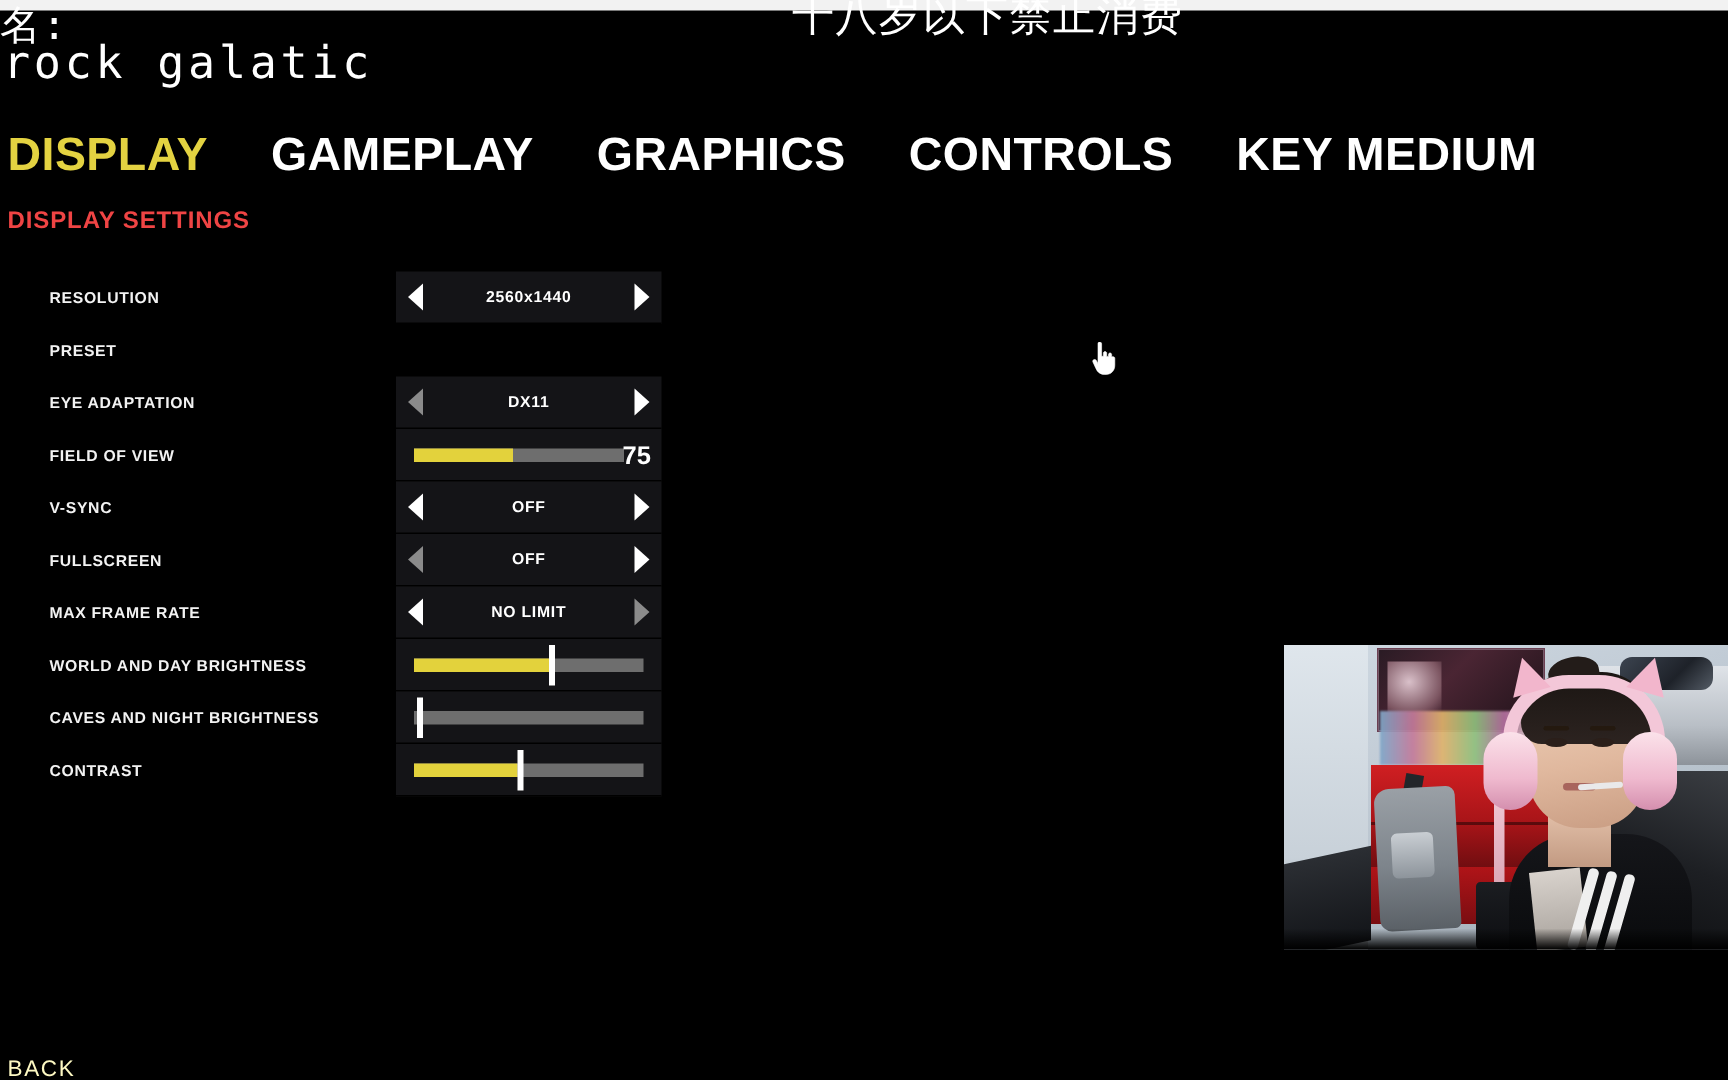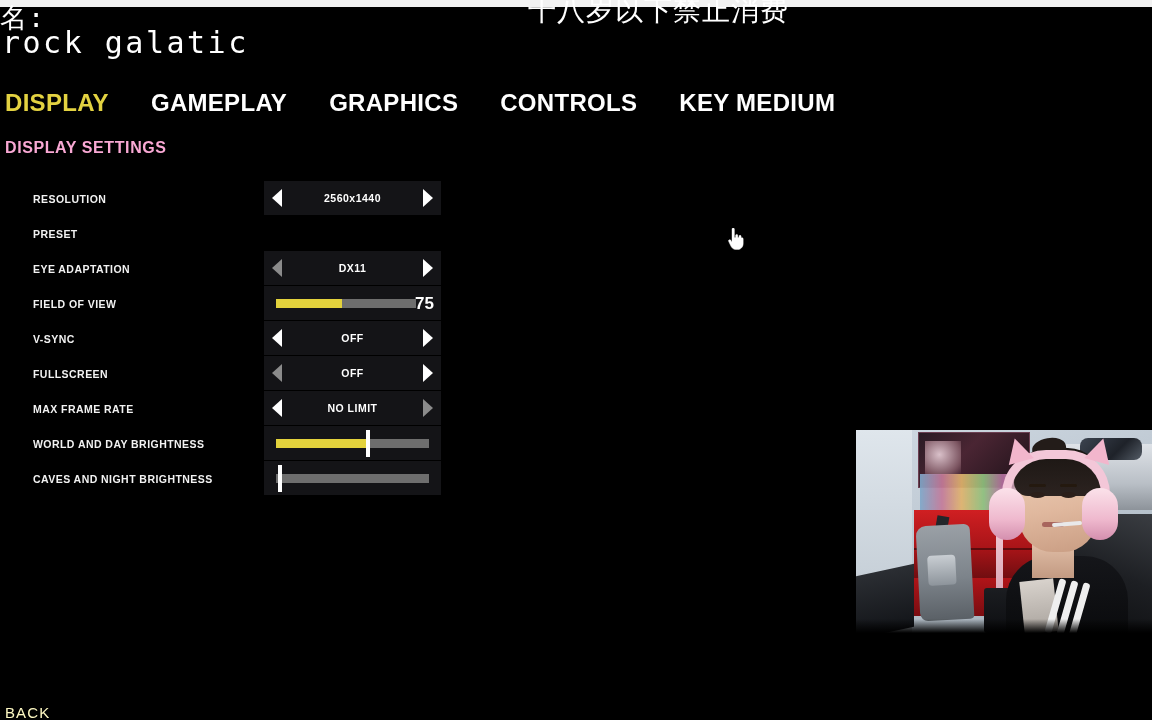--- a/index.html
+++ b/index.html
@@ -35,32 +35,32 @@
     font-size:28px; color:#fff; letter-spacing:1px;
     line-height:34px; white-space:nowrap;
   }
 
   
   #tabbar{
     position:absolute; left:0; top:84px; width:900px; height:38px;
     display:flex; align-items:center;
   }
   .tab{
-    font-size:24px; font-weight:bold; color:#ffffff;
+    font-size:31px; font-weight:bold; color:#ffffff;
     letter-spacing:0.3px; white-space:nowrap; cursor:pointer;
     padding:0 0 0 0; margin-right:42px;
     font-family:"Liberation Sans", sans-serif;
   }
   .tab:first-child{ margin-left:5px; }
   .tab.active{ color:#e3d241; }
 
   
   #section-title{
     position:absolute; left:5px; top:139px;
-    font-size:16px; font-weight:bold; color:#f9a8d4;
+    font-size:16px; font-weight:bold; color:#ef4444;
     letter-spacing:0.6px;
   }
 
   
   #settings{
     position:absolute; left:0; top:181px; width:440px;padding-left:28px;
   }
   .row{
     position:relative; height:35px; width:423px;
   }
@@ -412,20 +412,31 @@
         </div>
       </div>
     </div>
     <div class="row slider">
       <div class="row-label">CAVES AND NIGHT BRIGHTNESS</div>
       <div class="control">
         <div class="slider-wrap">
           <div class="track" style="width: 153px;">
             <div class="fill" style="width: 0px;"></div>
             <div class="handle" style="left: 1.53px;"></div>
+          </div>
+        </div>
+      </div>
+    </div>
+    <div class="row slider">
+      <div class="row-label">CONTRAST</div>
+      <div class="control">
+        <div class="slider-wrap">
+          <div class="track" style="width: 153px;">
+            <div class="fill" style="width: 68.85px;"></div>
+            <div class="handle" style="left: 68.85px;"></div>
           </div>
         </div>
       </div>
     </div>
   </div>
 
 <div id="back-button">BACK</div>
 
 <svg id="cursor" viewBox="0 0 18 22">
   <path d="M5 1 C5 0.3 5.6 0 6.2 0 C6.9 0 7.4 0.5 7.4 1.2 L7.4 9.5 L8.6 9.5 L8.6 7.4

